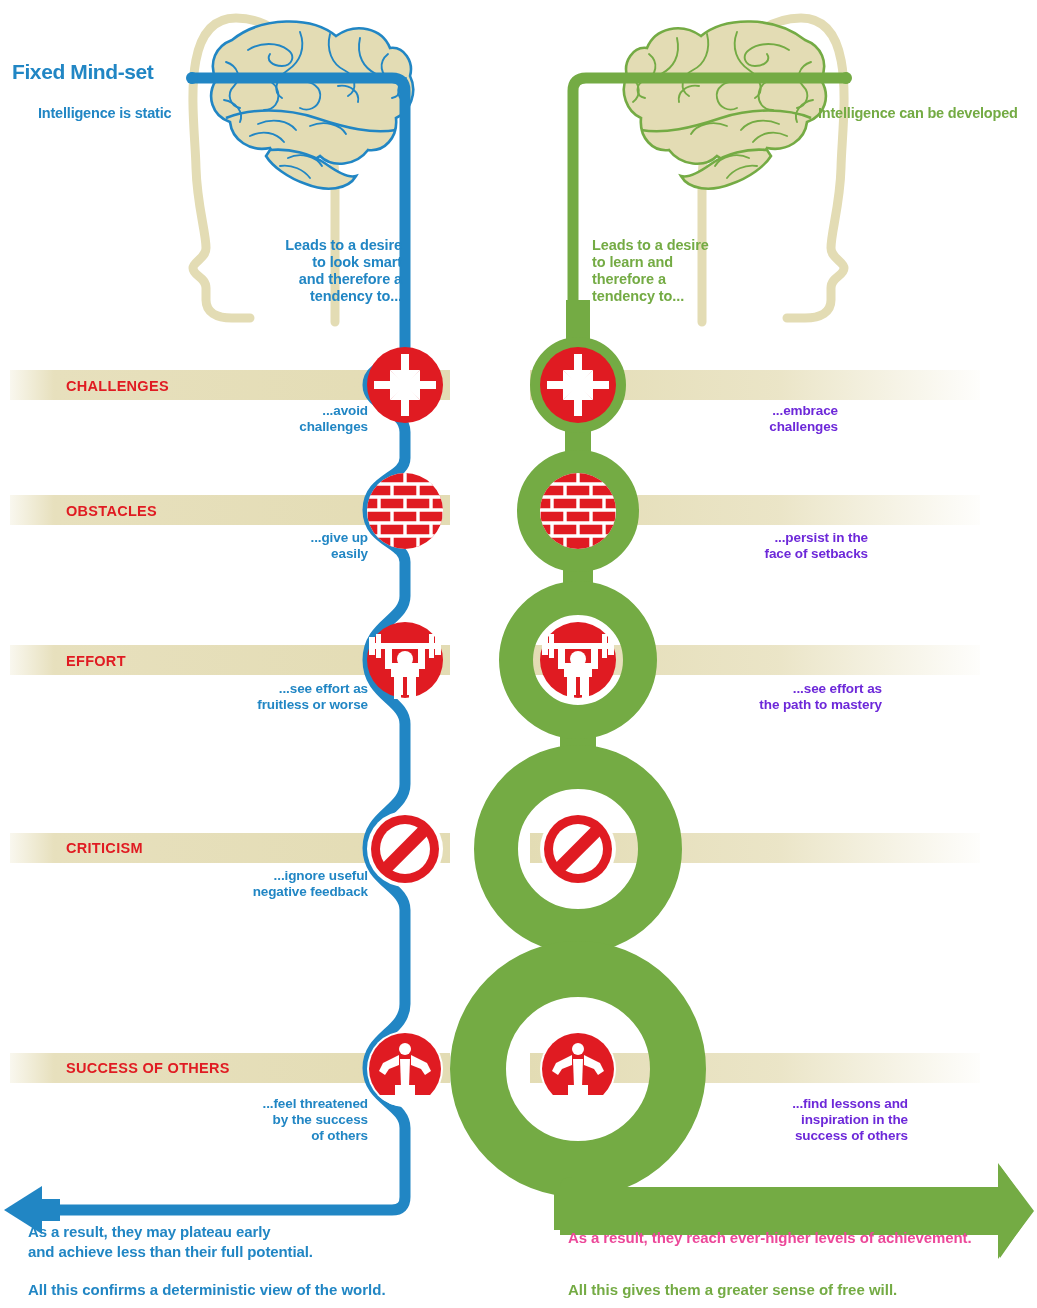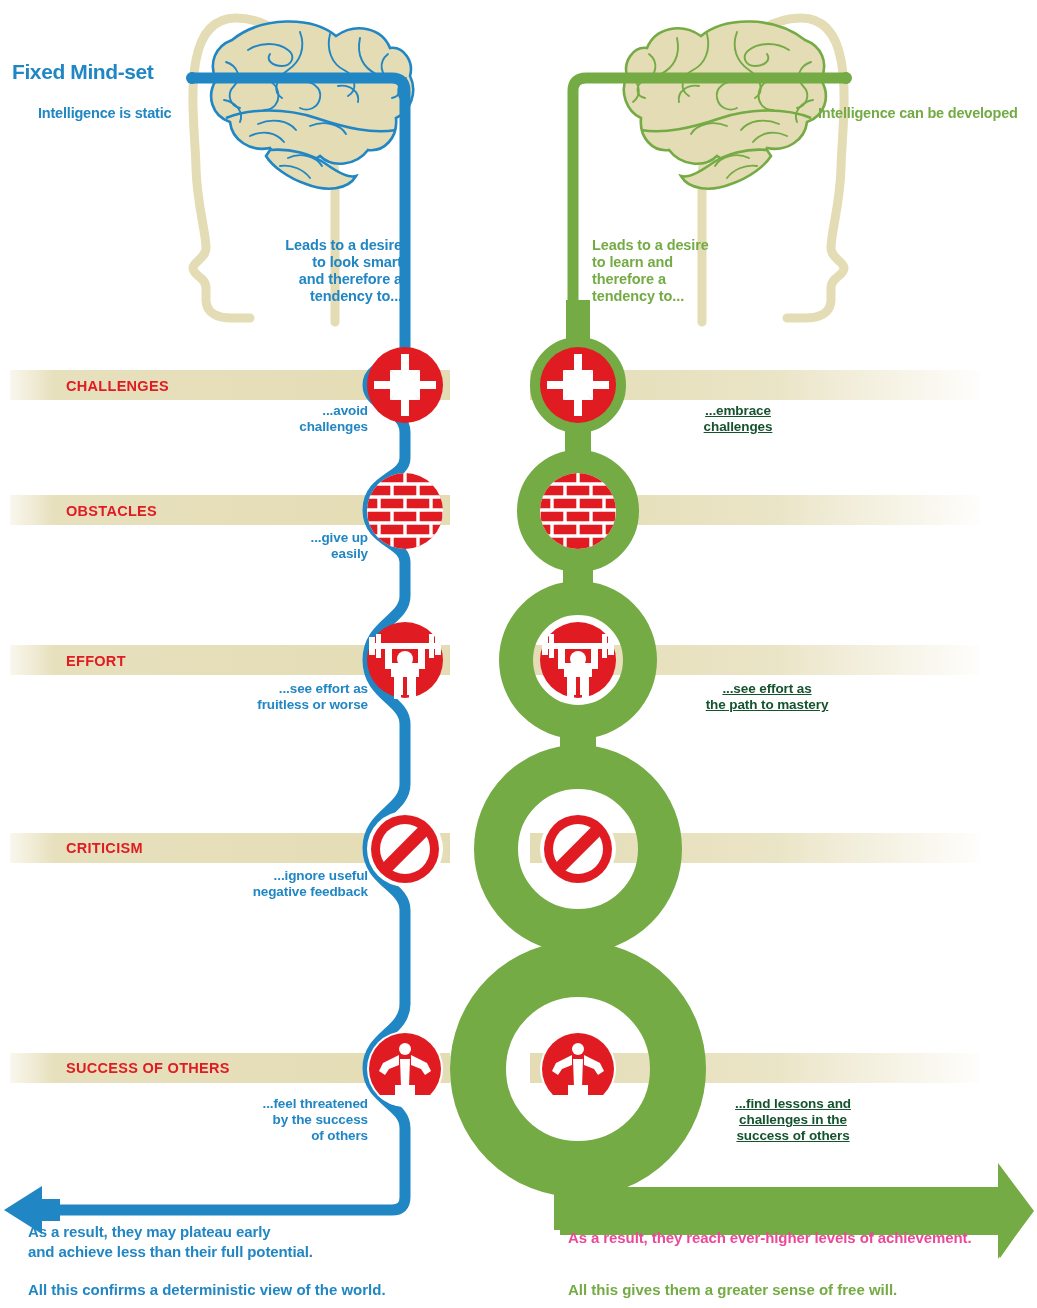--- a/index.html
+++ b/index.html
@@ -39,21 +39,21 @@
     font-size: 14.5px; font-weight: bold; color: #e01b22;
     letter-spacing: 0.3px; left: 66px;
   }
 
   
   .cap {
     font-size: 13.5px; font-weight: bold; line-height: 16px;
     letter-spacing: -0.1px;
   }
   .cap-l { color: #2186c4; text-align: right; }
-  .cap-r { color: #14532d; text-align: center; text-decoration: underline; }
+  .cap-r { color: #6d28d9; text-align: right; }
 
   
   .concl { font-size: 15px; line-height: 20px; letter-spacing: -0.1px; }
   .concl b { font-weight: bold; }
   #concl-blue  { left: 28px;  top: 1222px; width: 430px; color: #2186c4; font-weight: 600; }
   #concl-green { left: 568px; top: 1228px; width: 450px; color: #ec4899; font-weight: 600; }
   #final-blue  { left: 28px;  top: 1281px; color: #2186c4; font-size: 15px; font-weight: 600; }
   #final-green { left: 568px; top: 1281px; color: #74ab44; font-size: 15px; font-weight: 600; }
   #final-blue b, #final-green b { font-weight: bold; }
 </style>
@@ -352,37 +352,39 @@
 
   <div class="lbl cat" style="top:378px">CHALLENGES</div>
   <div class="lbl cap cap-l" style="left: 218px; top: 403px; width: 150px; white-space: pre-line;">...avoid
 challenges</div>
   <div class="lbl cap cap-r" style="left: 638px; top: 403px; width: 200px; white-space: pre-line;">...embrace
 challenges</div>
 
   <div class="lbl cat" style="top:503px">OBSTACLES</div>
   <div class="lbl cap cap-l" style="left: 218px; top: 530px; width: 150px; white-space: pre-line;">...give up
 easily</div>
+  <div class="lbl cap cap-r" style="left: 648px; top: 530px; width: 220px; white-space: pre-line;">...persist in the
+face of setbacks</div>
 
   <div class="lbl cat" style="top:653px">EFFORT</div>
   <div class="lbl cap cap-l" style="left: 188px; top: 681px; width: 180px; white-space: pre-line;">...see effort as
 fruitless or worse</div>
   <div class="lbl cap cap-r" style="left: 652px; top: 681px; width: 230px; white-space: pre-line;">...see effort as
 the path to mastery</div>
 
   <div class="lbl cat" style="top:840px">CRITICISM</div>
   <div class="lbl cap cap-l" style="left: 188px; top: 868px; width: 180px; white-space: pre-line;">...ignore useful
 negative feedback</div>
 
   <div class="lbl cat" style="top:1060px">SUCCESS OF OTHERS</div>
   <div class="lbl cap cap-l" style="left: 188px; top: 1096px; width: 180px; white-space: pre-line;">...feel threatened
 by the success
 of others</div>
   <div class="lbl cap cap-r" style="left: 678px; top: 1096px; width: 230px; white-space: pre-line;">...find lessons and
-challenges in the
+inspiration in the
 success of others</div>
 
   <div class="lbl concl" id="concl-blue"><b>As a result,</b><span style="white-space: pre-line;"> they may plateau early
 and achieve less than their full potential.</span></div>
   <div class="lbl concl" id="concl-green"><b>As a result,</b><span> they reach ever-higher levels of achievement.</span></div>
 
   <div class="lbl" id="final-blue"><span>All this confirms a </span><b>deterministic view of the world.</b></div>
   <div class="lbl" id="final-green"><span>All this gives them a </span><b>greater sense of free will.</b></div>
 
 </div>

